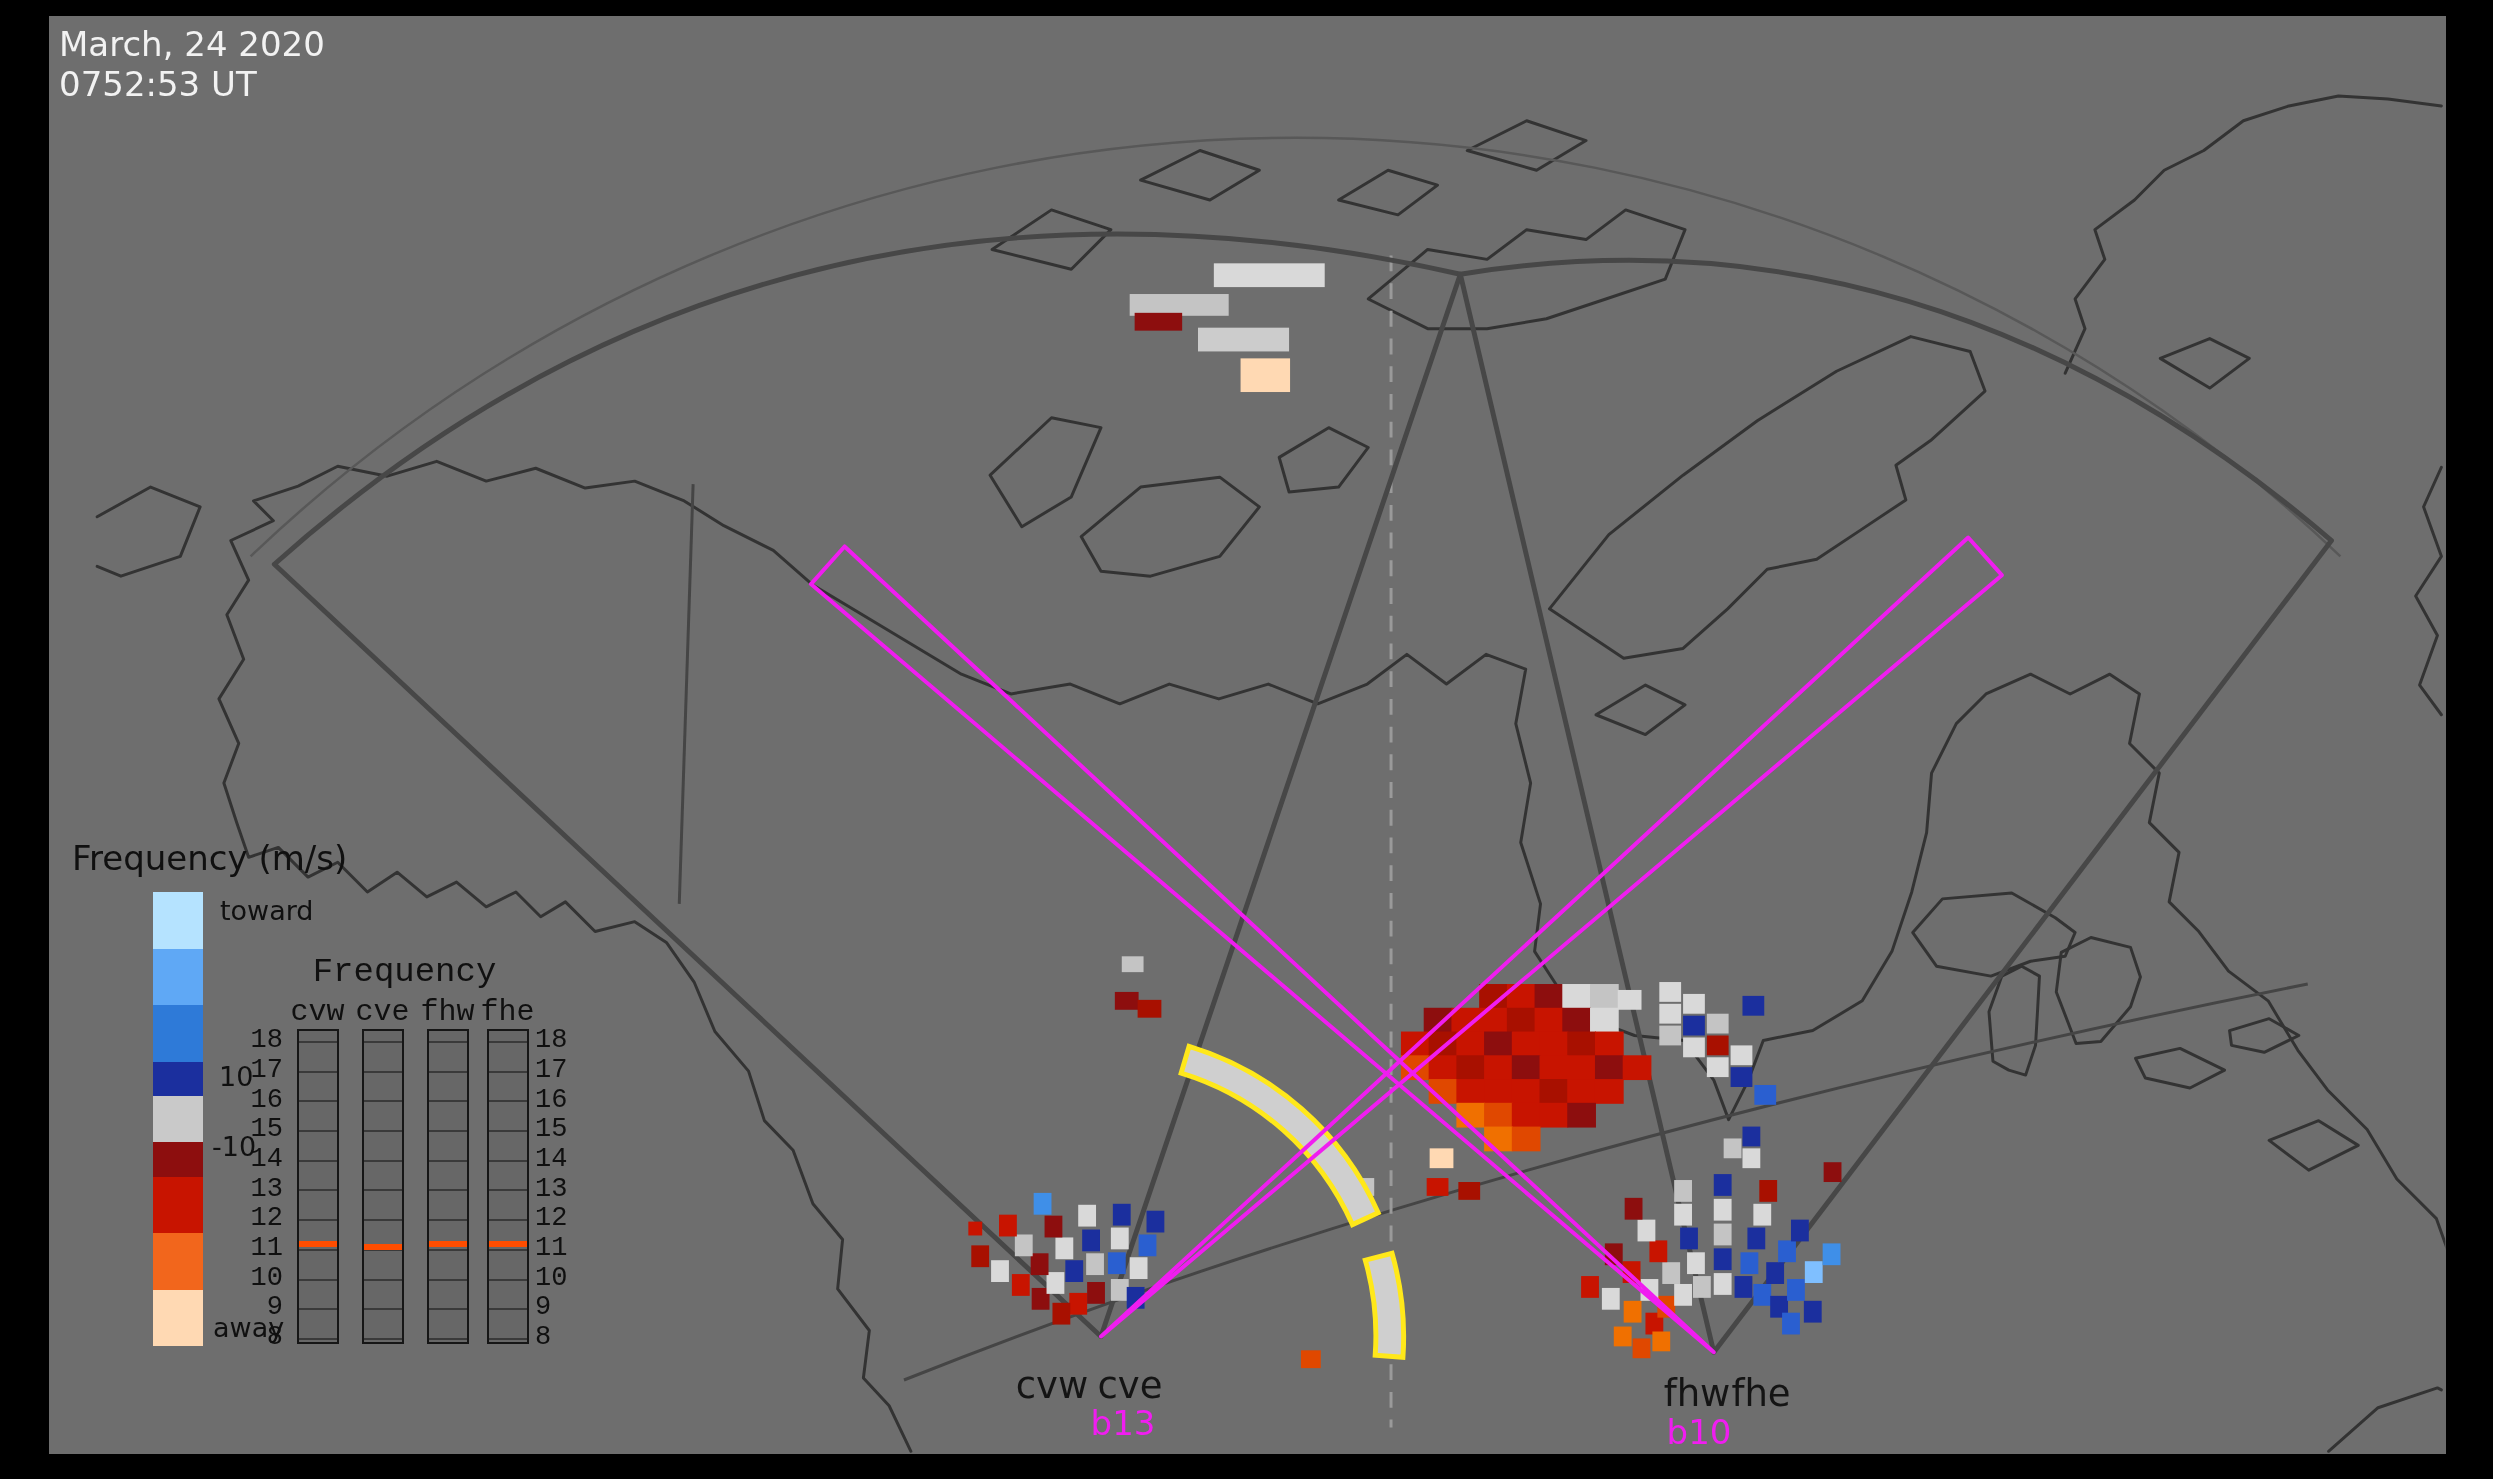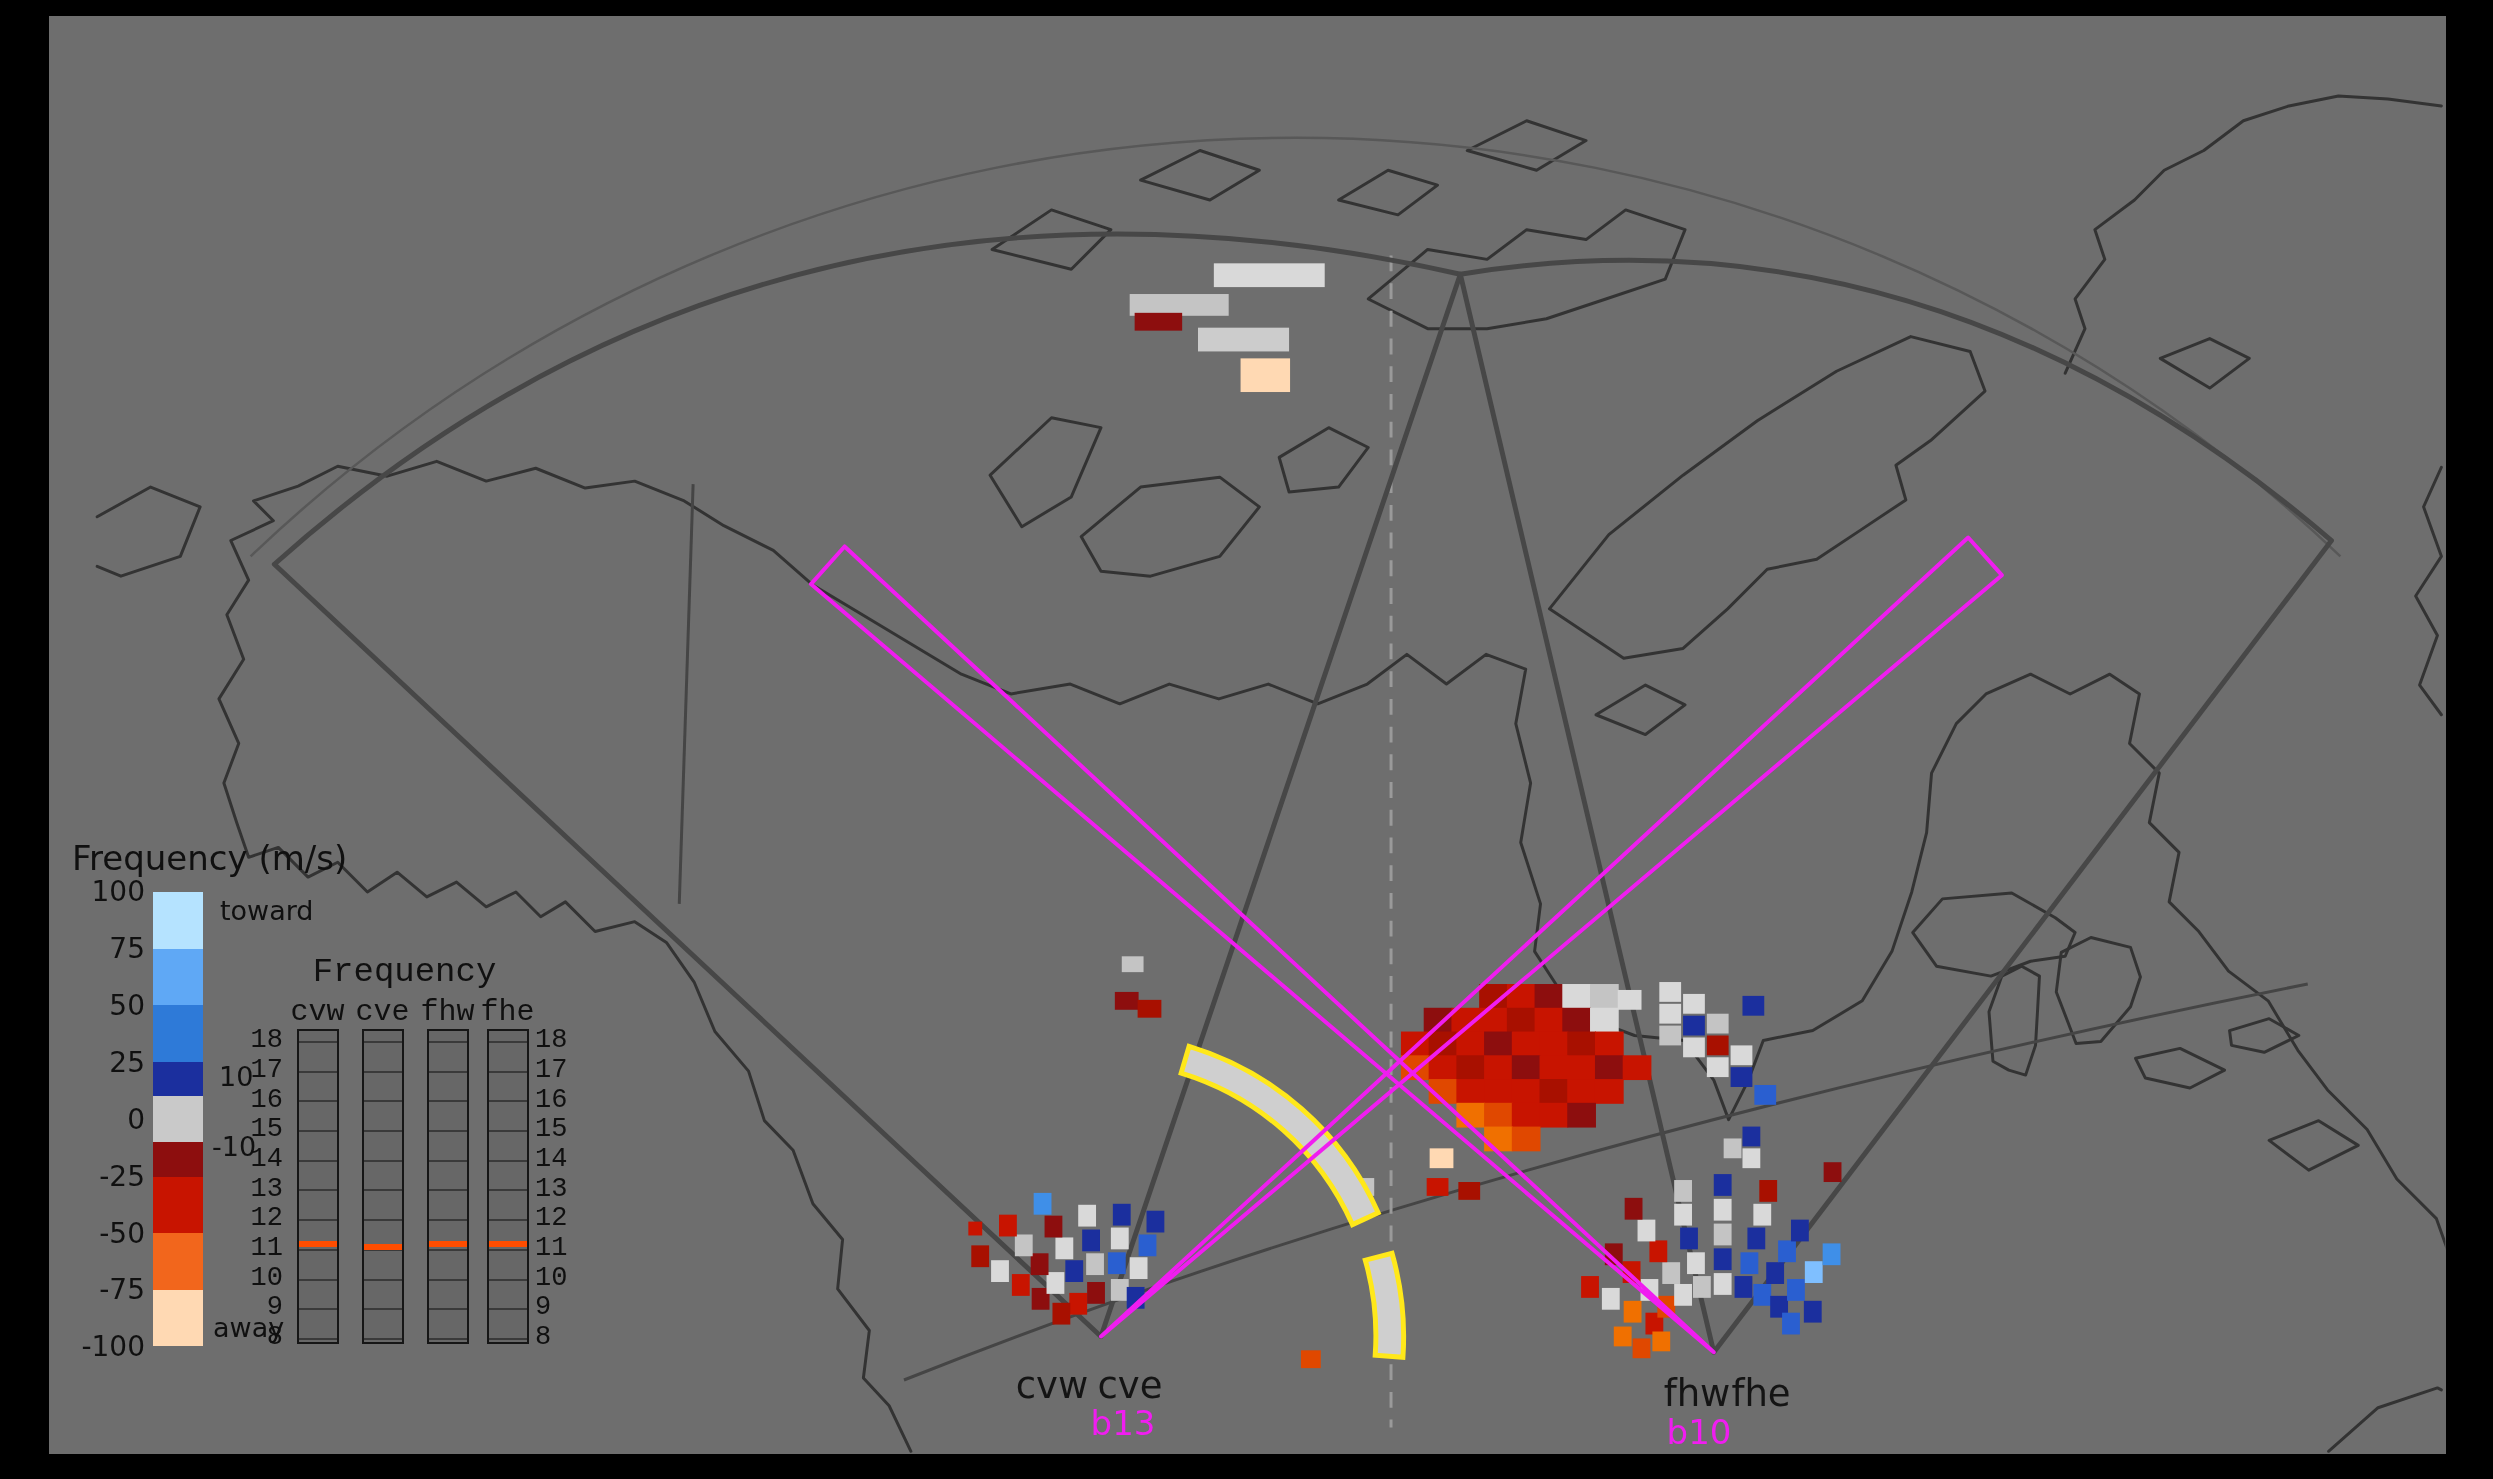--- a/index.html
+++ b/index.html
@@ -238,43 +238,36 @@
       </g>
 
       <g fill="none" stroke="#f01df0" stroke-width="4" stroke-linejoin="round">
         <path d="M 1112 1350 L 1988 543 L 2022 581 Z"></path>
         <path d="M 1731 1366 L 819 590 L 853 552 Z"></path>
       </g>
 
     </g>
   </svg>
 
+  <div class="timestamp">
+    <div>March, 24 2020</div>
+    <div>0752:53 UT</div>
+  </div>
 
   <div class="vel-title">Frequency (m/s)</div>
   <div class="vel-bar" id="vel-bar">
       <div class="vel-seg" style="height: 57px; background: rgb(181, 227, 255);"></div>
       <div class="vel-seg" style="height: 56px; background: rgb(95, 168, 245);"></div>
       <div class="vel-seg" style="height: 57px; background: rgb(46, 122, 216);"></div>
       <div class="vel-seg" style="height: 34px; background: rgb(27, 47, 158);"></div>
       <div class="vel-seg" style="height: 46px; background: rgb(201, 201, 201);"></div>
       <div class="vel-seg" style="height: 35px; background: rgb(141, 14, 14);"></div>
       <div class="vel-seg" style="height: 56px; background: rgb(200, 20, 0);"></div>
       <div class="vel-seg" style="height: 57px; background: rgb(242, 102, 28);"></div>
       <div class="vel-seg" style="height: 56px; background: rgb(255, 217, 179);"></div>
-    </div>
-  <div class="vel-ticks" id="vel-ticks">
-      <div class="vel-tick" style="top: 0px;">100</div>
-      <div class="vel-tick" style="top: 57px;">75</div>
-      <div class="vel-tick" style="top: 114px;">50</div>
-      <div class="vel-tick" style="top: 171px;">25</div>
-      <div class="vel-tick" style="top: 228px;">0</div>
-      <div class="vel-tick" style="top: 285px;">-25</div>
-      <div class="vel-tick" style="top: 342px;">-50</div>
-      <div class="vel-tick" style="top: 398px;">-75</div>
-      <div class="vel-tick" style="top: 455px;">-100</div>
     </div>
   <div class="vel-extra" id="vel-toward">toward</div>
   <div class="vel-extra" id="vel-away">away</div>
   <div class="vel-extra" id="vel-10">10</div>
   <div class="vel-extra" id="vel-neg10">-10</div>
 
   <div id="freq-panel">
     <div class="fq-title">Frequency</div>
   <div class="fq-header" style="left: 30px;">cvw</div>
       <div class="fq-bar" style="left: 49px;">

